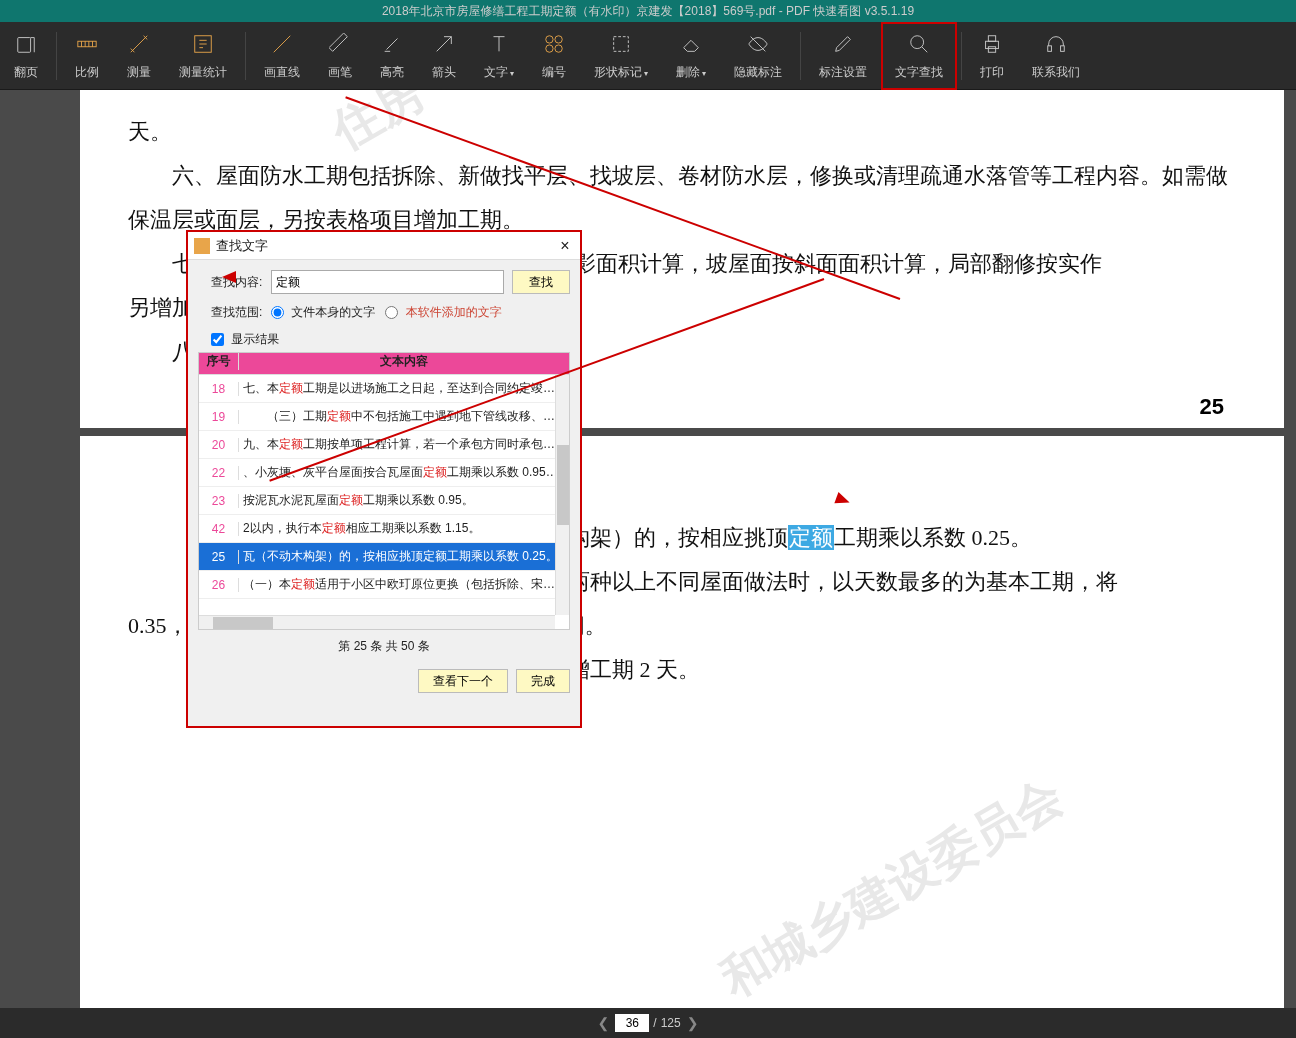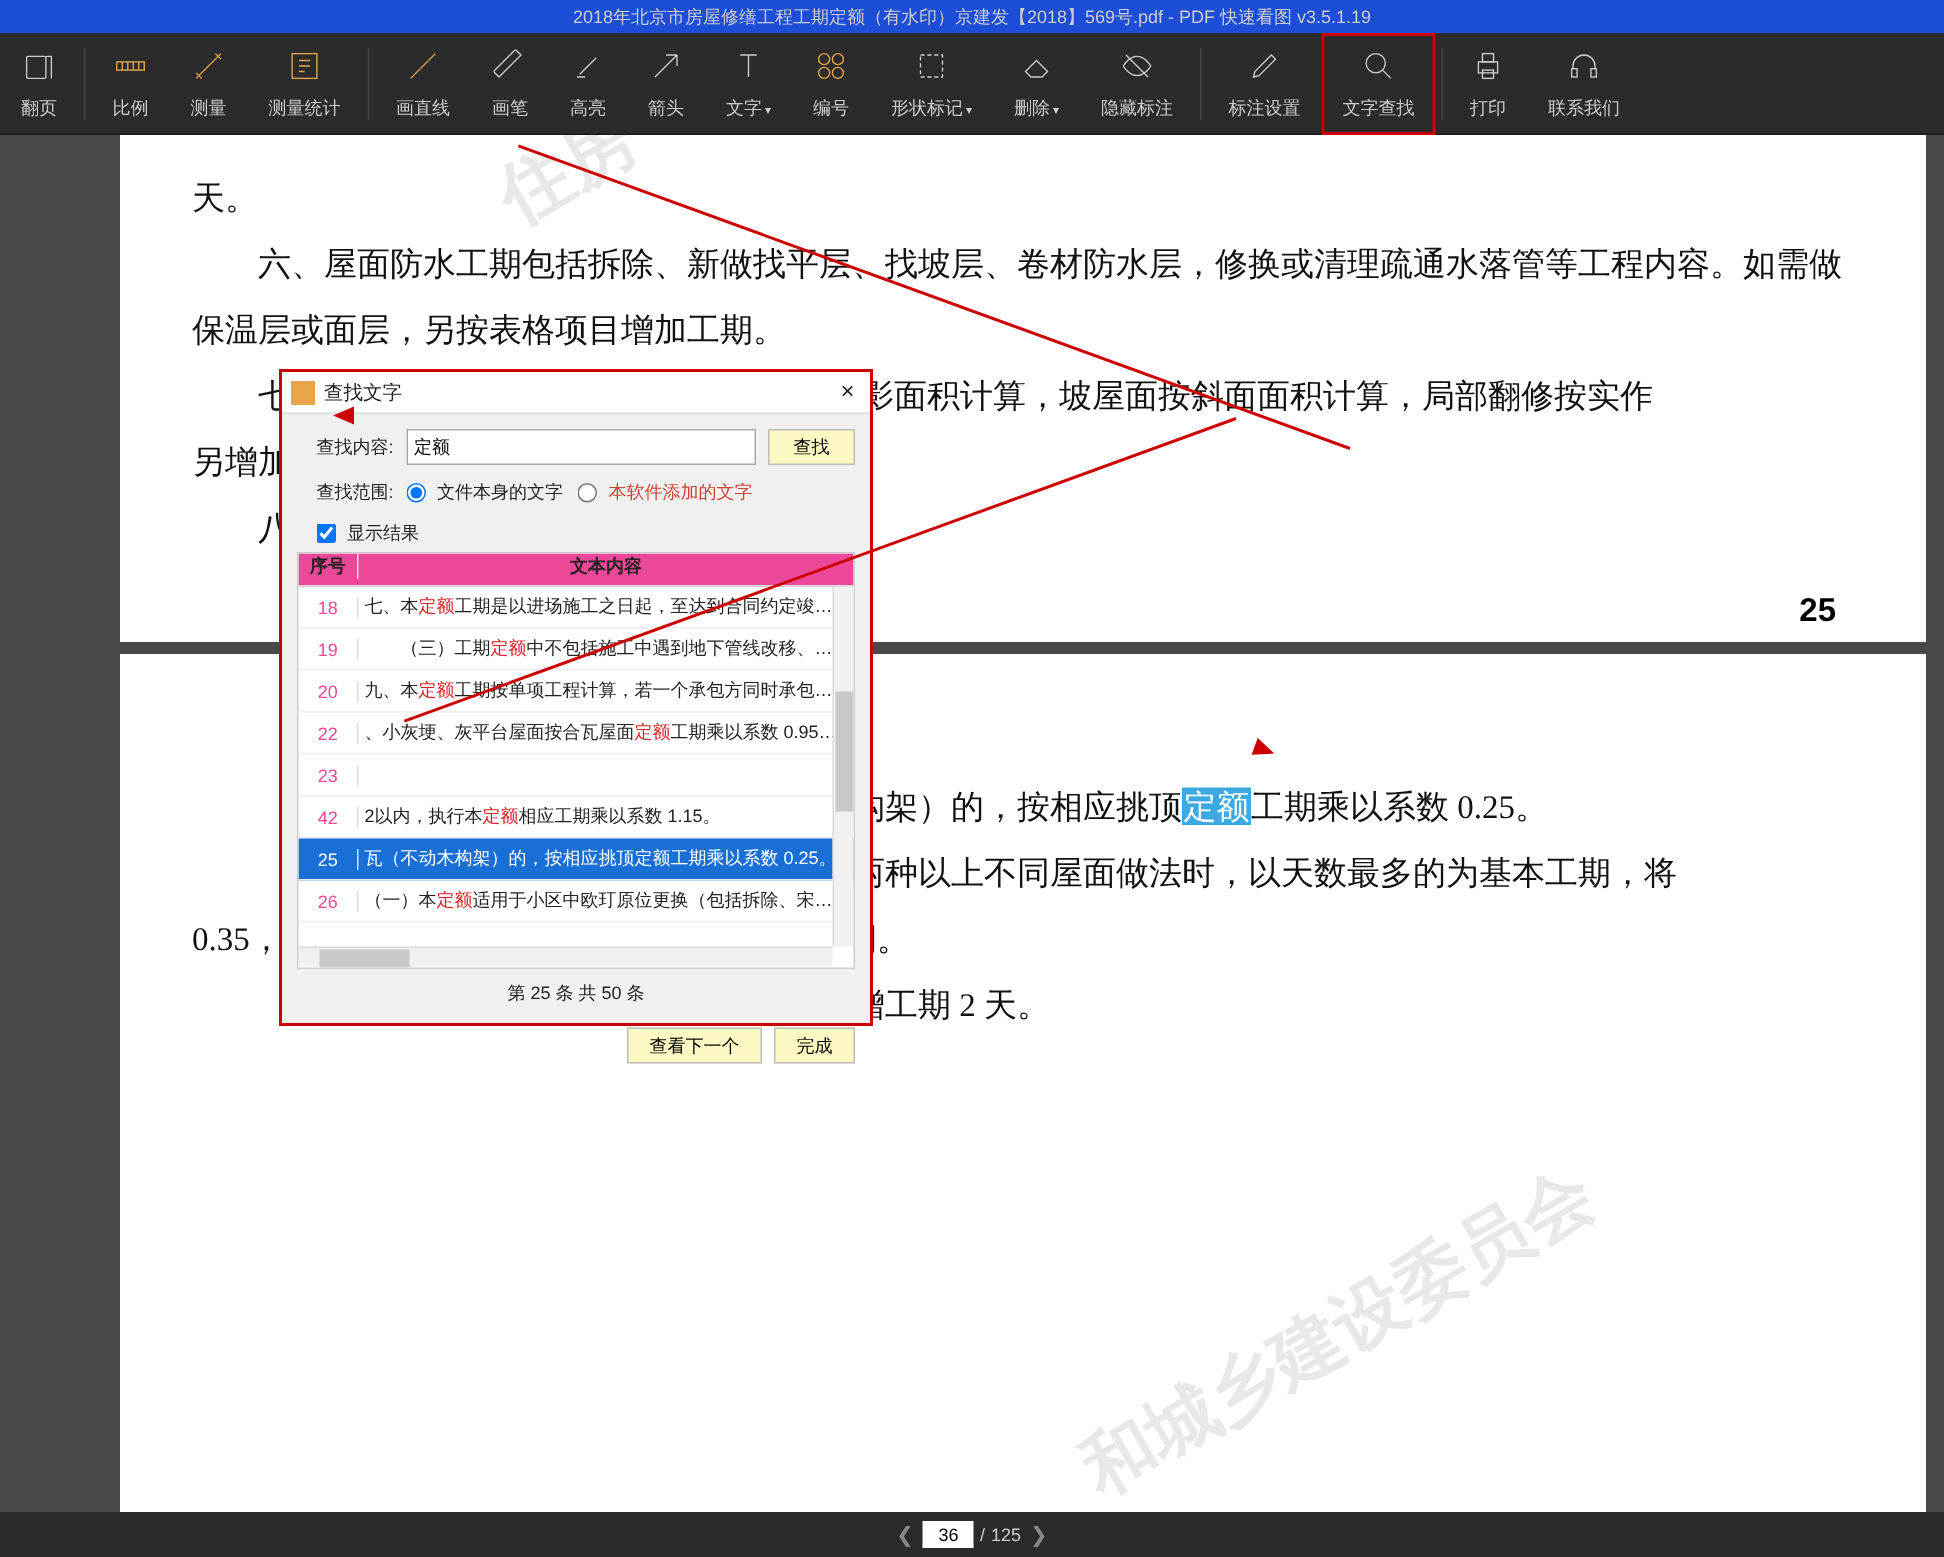--- a/index.html
+++ b/index.html
@@ -3,21 +3,21 @@
 <meta charset="utf-8">
 <style>
   * { box-sizing: border-box; margin: 0; padding: 0; }
   body {
     width: 1296px; height: 1038px;
     background: #2b2b2b;
     font-family: "Microsoft YaHei", Arial, sans-serif;
     position: relative; overflow: hidden;
   }
   .title-bar {
-    height: 22px; background: #1d4ed8; color: #ccc;
+    height: 22px; background: #0f766e; color: #ccc;
     font-size: 12px; display: flex; align-items: center; justify-content: center;
   }
   .toolbar {
     height: 68px; background: #2b2b2b; display: flex; align-items: center;
     padding-left: 0px; border-bottom: 1px solid #1a1a1a;
   }
   .tool-item {
     display: flex; flex-direction: column; align-items: center; justify-content: center;
     color: #ccc; font-size: 12px; cursor: pointer;
     padding: 6px 14px; min-width: 52px; height: 68px;
@@ -43,21 +43,21 @@
   .page-content {
     padding: 20px 48px; font-family: "SimSun", serif;
     font-size: 22px; line-height: 2.0; color:#111;
   }
   .page-num { position:absolute; right:60px; bottom:8px; font-size:22px; font-weight:bold;}
   .hl-blue { background:#3da9e3; color:#fff; padding:0 1px;}
   .wm { position:absolute; color:#e8e8e8; font-size:48px; font-weight:bold; transform:rotate(-30deg); pointer-events:none; }
 
   
   .find-dlg {
-    position:absolute; left:186px; top:246px; width:396px; height:438px;
+    position:absolute; left:186px; top:230px; width:396px; height:498px;
     background:#f0f0f0; border:2px solid #c00; z-index:50;
     font-size:12px; color:#222;
   }
   .dlg-title {
     height:28px; background:#fff; display:flex; align-items:center;
     padding-left:6px; border-bottom:1px solid #ddd; font-size:13px;
   }
   .dlg-title .ico { width:16px; height:16px; background:#e8a54a; margin-right:6px; display:inline-block;}
   .dlg-close { margin-left:auto; width:30px; text-align:center; font-size:16px; cursor:pointer;}
   .dlg-body { padding:10px 10px 6px 10px; }
@@ -344,20 +344,21 @@
           <div class="result-row">
             <div class="col-idx">20</div>
             <div class="col-txt">九、本<span class="kw">定额</span>工期按单项工程计算，若一个承包方同时承包两个及</div>
           </div>
           <div class="result-row">
             <div class="col-idx">22</div>
             <div class="col-txt">、小灰埂、灰平台屋面按合瓦屋面<span class="kw">定额</span>工期乘以系数 0.95，干拄</div>
           </div>
           <div class="result-row">
             <div class="col-idx">23</div>
+            <div class="col-txt">按泥瓦水泥瓦屋面<span class="kw">定额</span>工期乘以系数 0.95。</div>
           </div>
           <div class="result-row">
             <div class="col-idx">42</div>
             <div class="col-txt">2以内，执行本<span class="kw">定额</span>相应工期乘以系数 1.15。</div>
           </div>
           <div class="result-row selected">
             <div class="col-idx">25</div>
             <div class="col-txt">瓦（不动木构架）的，按相应挑顶<span class="kw">定额</span>工期乘以系数 0.25。</div>
           </div>
           <div class="result-row">

